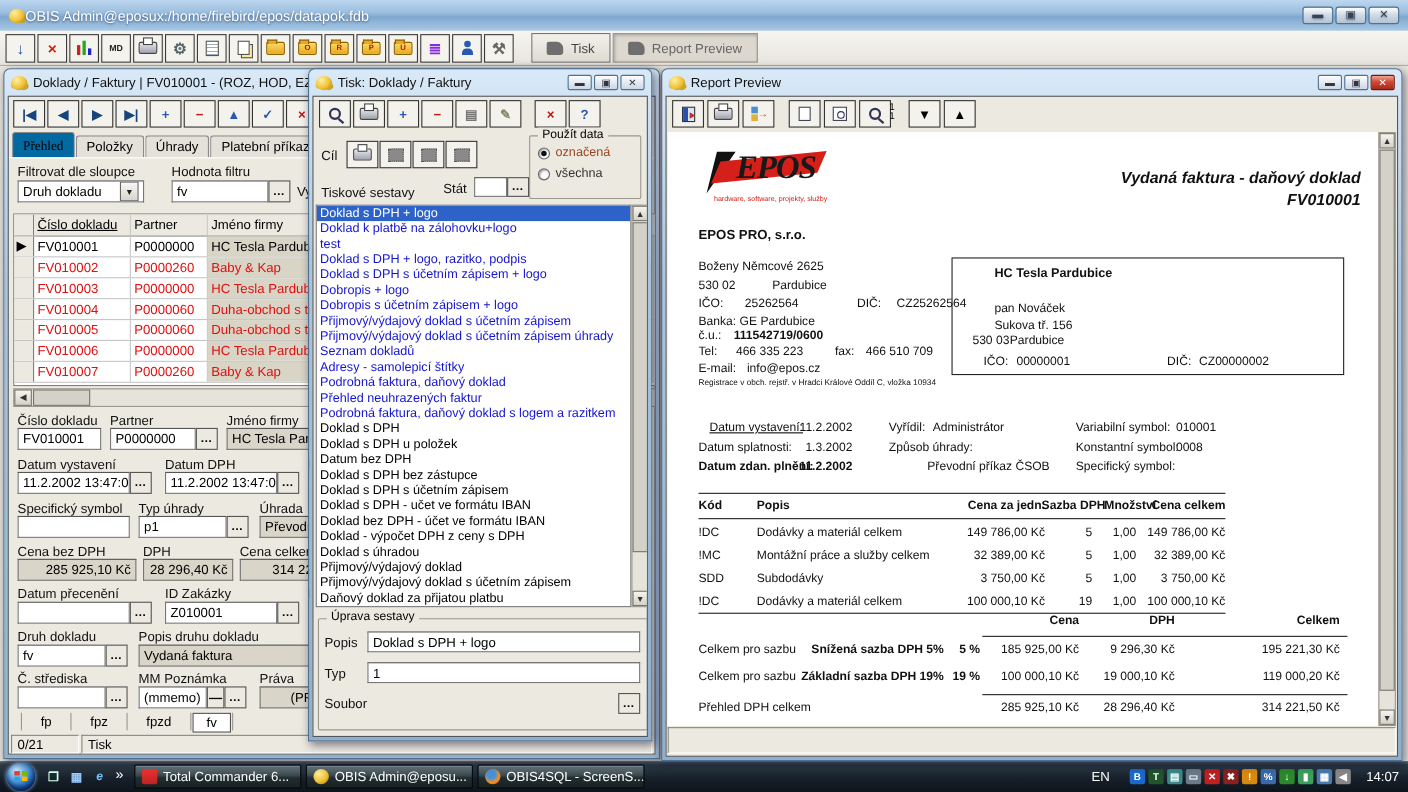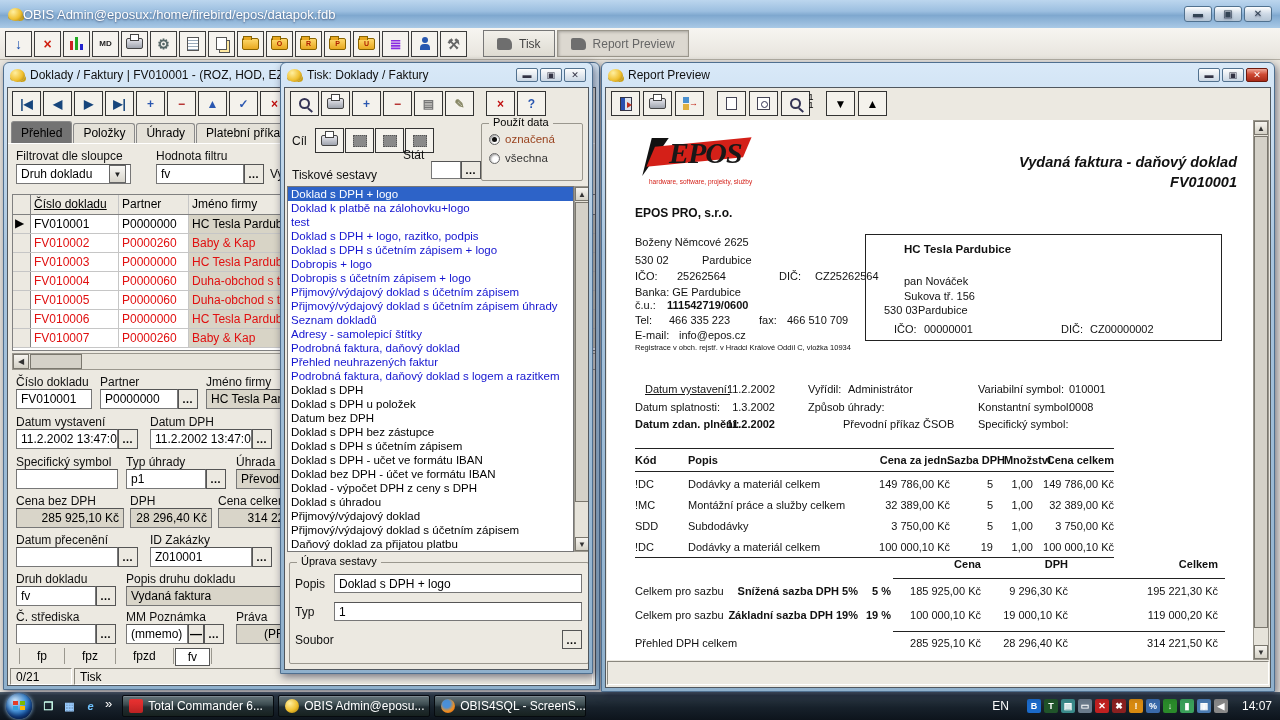--- a/index.html
+++ b/index.html
@@ -49,21 +49,21 @@
   .field.num { justify-content:flex-end; }
   .dots { width:20px; height:20px; border:1px solid #555; background:#ece9e1; font-weight:bold;
     display:flex; align-items:center; justify-content:center; font-size:11px; letter-spacing:1px; }
   .mini { width:16px; height:20px; border:1px solid #555; background:#ece9e1; font-weight:bold;
     display:flex; align-items:center; justify-content:center; }
   .drop { width:17px; height:18px; border:1px solid #666; background:linear-gradient(#f8f7f4,#d8d5cc);
     display:flex; align-items:center; justify-content:center; font-size:8px; color:#222; }
   .ctabs { display:flex; align-items:flex-end; height:22px; }
   .ctab { padding:2px 9px 3px; border:1px solid #8a8a8a; border-bottom:none; border-radius:3px 3px 0 0;
     background:#e4e1d8; font-size:12px; margin-right:1px; white-space:nowrap; }
-  .ctab.active { background:#737373; padding-top:4px; }
+  .ctab.active { background:#0369a1; padding-top:4px;font-family:Liberation Serif, serif; }
   .tab-base { position:absolute; height:1px; background:#fff; left:0; right:0; }
   .nav-btn { width:29px; height:25px; border:1px solid #333; background:#f4f2ec;
     display:flex; align-items:center; justify-content:center; font-size:12px; font-weight:bold; }
   .fieldset { position:absolute; border:1px solid #9a978e; border-radius:2px; }
   .fieldset .legend { position:absolute; top:-8px; left:7px; background:#ece9e1; padding:0 4px; font-size:11px; }
   .radio { width:11px; height:11px; border-radius:50%; border:1px solid #666; background:#fff;
     box-shadow:inset 1px 1px 2px #9a9a9a; position:relative; flex:none; }
   .radio.sel::after { content:""; position:absolute; inset:2px; border-radius:50%; background:#101010; }
 
   
@@ -535,21 +535,21 @@
                   <span style="color: rgb(154, 68, 32);">označená</span>
                 </div>
                 <div style="display: flex; align-items: center; gap: 5px; font-size: 11.5px;">
                   <span class="radio"></span>
                   <span style="color: rgb(51, 51, 51);">všechna</span>
                 </div>
               </div>
           </div>
 
           <div class="lbl abs" style="left:7px; top:80px;">Tiskové sestavy</div>
-          <div class="lbl abs" style="left:118px; top:60px;">Stát</div>
+          <div class="lbl abs" style="left:118px; top:76px;">Stát</div>
           <div class="field abs" style="left:146px; top:73px; width:30px; height:18px;">
               <span></span>
             </div>
           <div class="dots abs" style="left:176px; top:73px; height:18px;">…</div>
 
           <div id="report-list" class="rlist" style="left:2px; top:98px; width:287px; height:366px;">
               <div class="ritem selected">Doklad s DPH + logo</div>
               <div class="ritem link">Doklad k platbě na zálohovku+logo</div>
               <div class="ritem link">test</div>
               <div class="ritem link">Doklad s DPH + logo, razitko, podpis</div>

